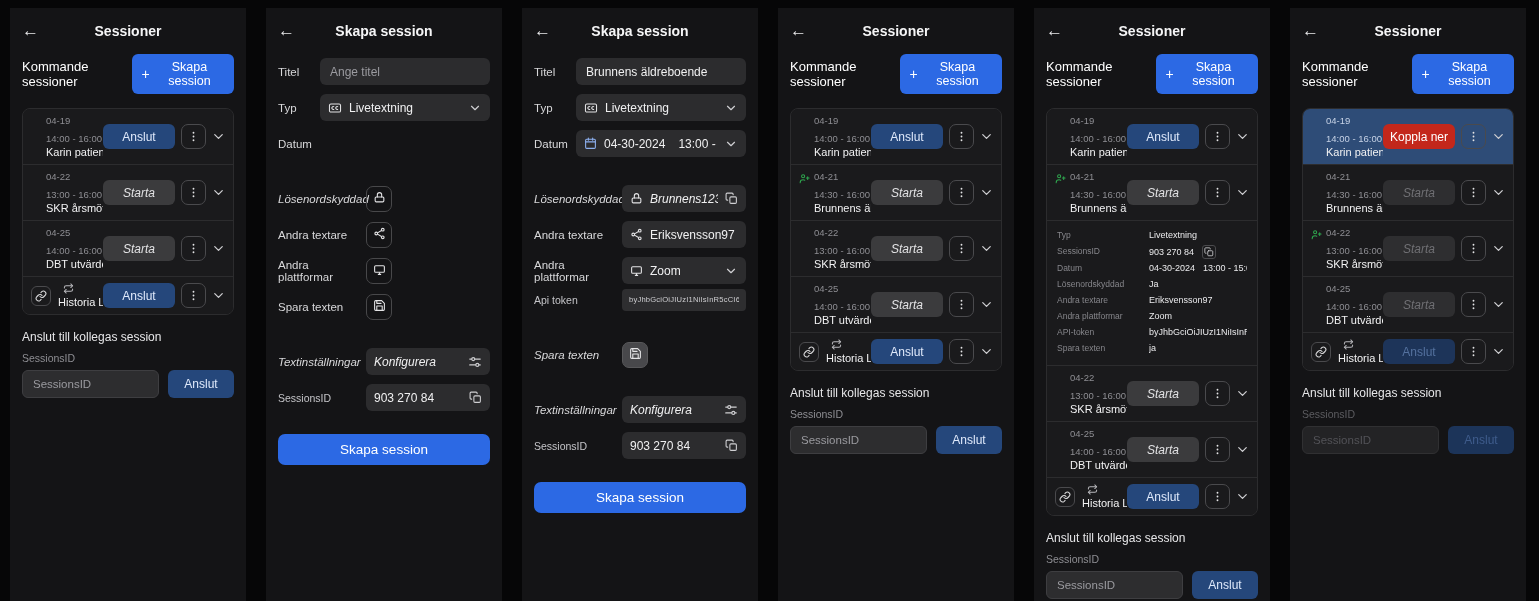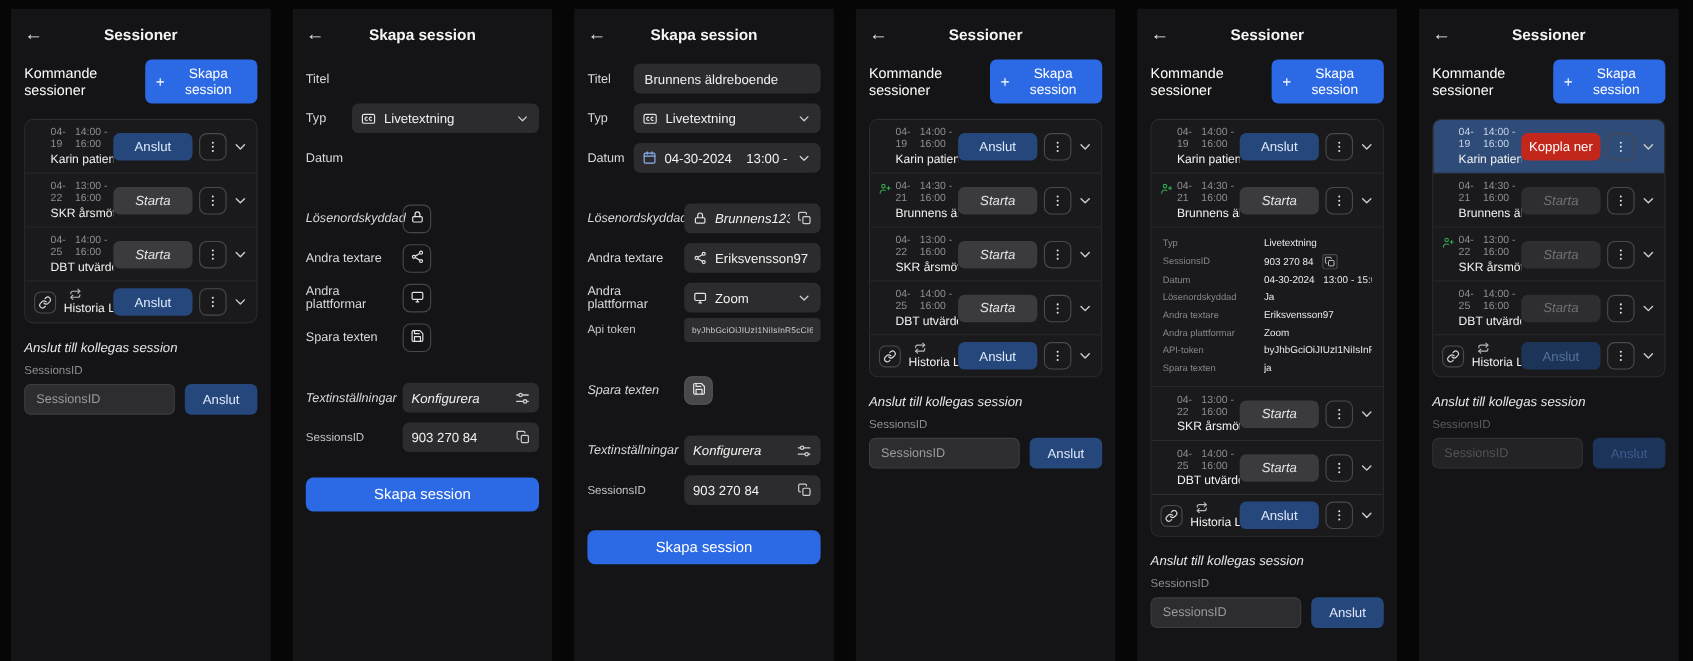--- a/index.html
+++ b/index.html
@@ -23,37 +23,37 @@
   .red{background:var(--red);}
   .create{display:flex;align-items:center;gap:5px;font-size:12.5px;padding:6px 10px;font-weight:500;}
   .plus{font-size:14px;line-height:1;font-weight:400;}
   .card{border:1px solid var(--line);border-radius:8px;background:var(--card);overflow:hidden;}
   .card>*{border-bottom:1px solid var(--line);}
   .card>*:last-child{border-bottom:none;}
   .srow{display:flex;align-items:center;padding:6px 7px 6px 8px;background:var(--card);}
   .srow.hl{background:#2e4c77;}
   .rl{flex:1;min-width:0;position:relative;padding-left:15px;}
   .rl.hist{padding-left:0;}
-  .rdate{font-size:9.5px;color:var(--gray);margin-bottom:2px;display:flex;gap:7px;}
+  .rdate{font-size:9.5px;color:var(--gray);margin-bottom:2px;display:flex;gap:7px;flex-direction:column;}
   .srow.hl .rdate{color:#c6d2e6;}
   .rtitle{font-size:11px;color:var(--white);white-space:nowrap;overflow:hidden;}
   .uplus{position:absolute;left:0;top:2px;color:var(--green);display:inline-flex;}
   .linkbox{width:20px;height:20px;border:1px solid #4a4a4d;border-radius:6px;display:inline-flex;align-items:center;justify-content:center;color:#d8d8da;margin-right:7px;flex:none;}
   .loopico{display:inline-flex;color:#b9b9bd;margin-left:5px;}
   .act{min-width:72px;height:25px;font-size:12px;font-weight:500;margin-right:6px;padding:0 5px;}
   .kebab{width:25px;height:25px;border:1px solid #4a4a4d;border-radius:7px;background:transparent;color:#e3e3e5;display:inline-flex;align-items:center;justify-content:center;cursor:pointer;margin-right:5px;}
   .chev{color:#cfcfd2;display:inline-flex;cursor:pointer;}
   .srow.dis .act.gray{background:#2e2e30;color:#707074;cursor:default;}
   .srow.dis .act.navy{background:#1d3459;color:#54719e;cursor:default;}
   .sdetail{display:grid;grid-template-columns:86px 1fr;gap:3px 6px;padding:8px 10px 10px;background:var(--card);}
   .dl{font-size:8.5px;color:#86868b;line-height:13px;}
   .dv{font-size:9px;color:#eaeaec;line-height:13px;display:flex;align-items:center;gap:8px;white-space:nowrap;overflow:hidden;}
   .dcopy{color:#d0d0d3;display:inline-flex;border:1px solid #4a4a4d;border-radius:3px;padding:1px;cursor:pointer;}
   .join{margin-top:15px;}
-  .join-h{font-size:12px;color:#e6e6e8;margin-bottom:8px;font-style:italic;}
+  .join-h{font-size:12px;color:#e6e6e8;margin-bottom:8px;}
   .join-l{font-size:10.5px;color:var(--gray);margin-bottom:6px;}
   .join-row{display:flex;gap:9px;}
   .join-in{flex:1;height:28px;background:#2d2d2f;border:1px solid #3e3e41;border-radius:6px;padding:0 10px;font-size:11.5px;color:#d8d8da;outline:none;min-width:0;}
   .join-in::placeholder{color:#9a9a9f;}
   .join-btn{width:66px;height:28px;font-size:12px;}
   .join.dis .join-l{color:#5c5c60;}
   .join.dis .join-in{background:#232325;border-color:#303032;}
   .join.dis .join-in::placeholder{color:#525257;}
   .join.dis .join-btn{background:#1c3459;color:#3f5c8c;cursor:default;}
   
@@ -211,20 +211,21 @@
   </section>
 
   <section class="panel" style="left:266px">
     <div class="phead">
       <span class="back">←</span>
       <div class="ptitle">Skapa session</div>
     </div>
     <div class="form">
       <div class="frow">
         <div class="flabel w1">Titel</div>
+        <div class="ffield"><input class="fin" placeholder="Ange titel" style=""></div>
       </div>
       <div class="frow">
         <div class="flabel w1">Typ</div>
         <div class="ffield fsel">
           <span class="fico">
               <svg viewBox="0 0 24 24" width="14" height="14" fill="none" stroke="currentColor" stroke-width="1.8">
                 <rect x="2.5" y="5" width="19" height="14" rx="2.5"></rect>
                 <path d="M10.5 10.2a2.4 2.4 0 1 0 0 3.6M17.2 10.2a2.4 2.4 0 1 0 0 3.6"></path>
               </svg>
             </span>

